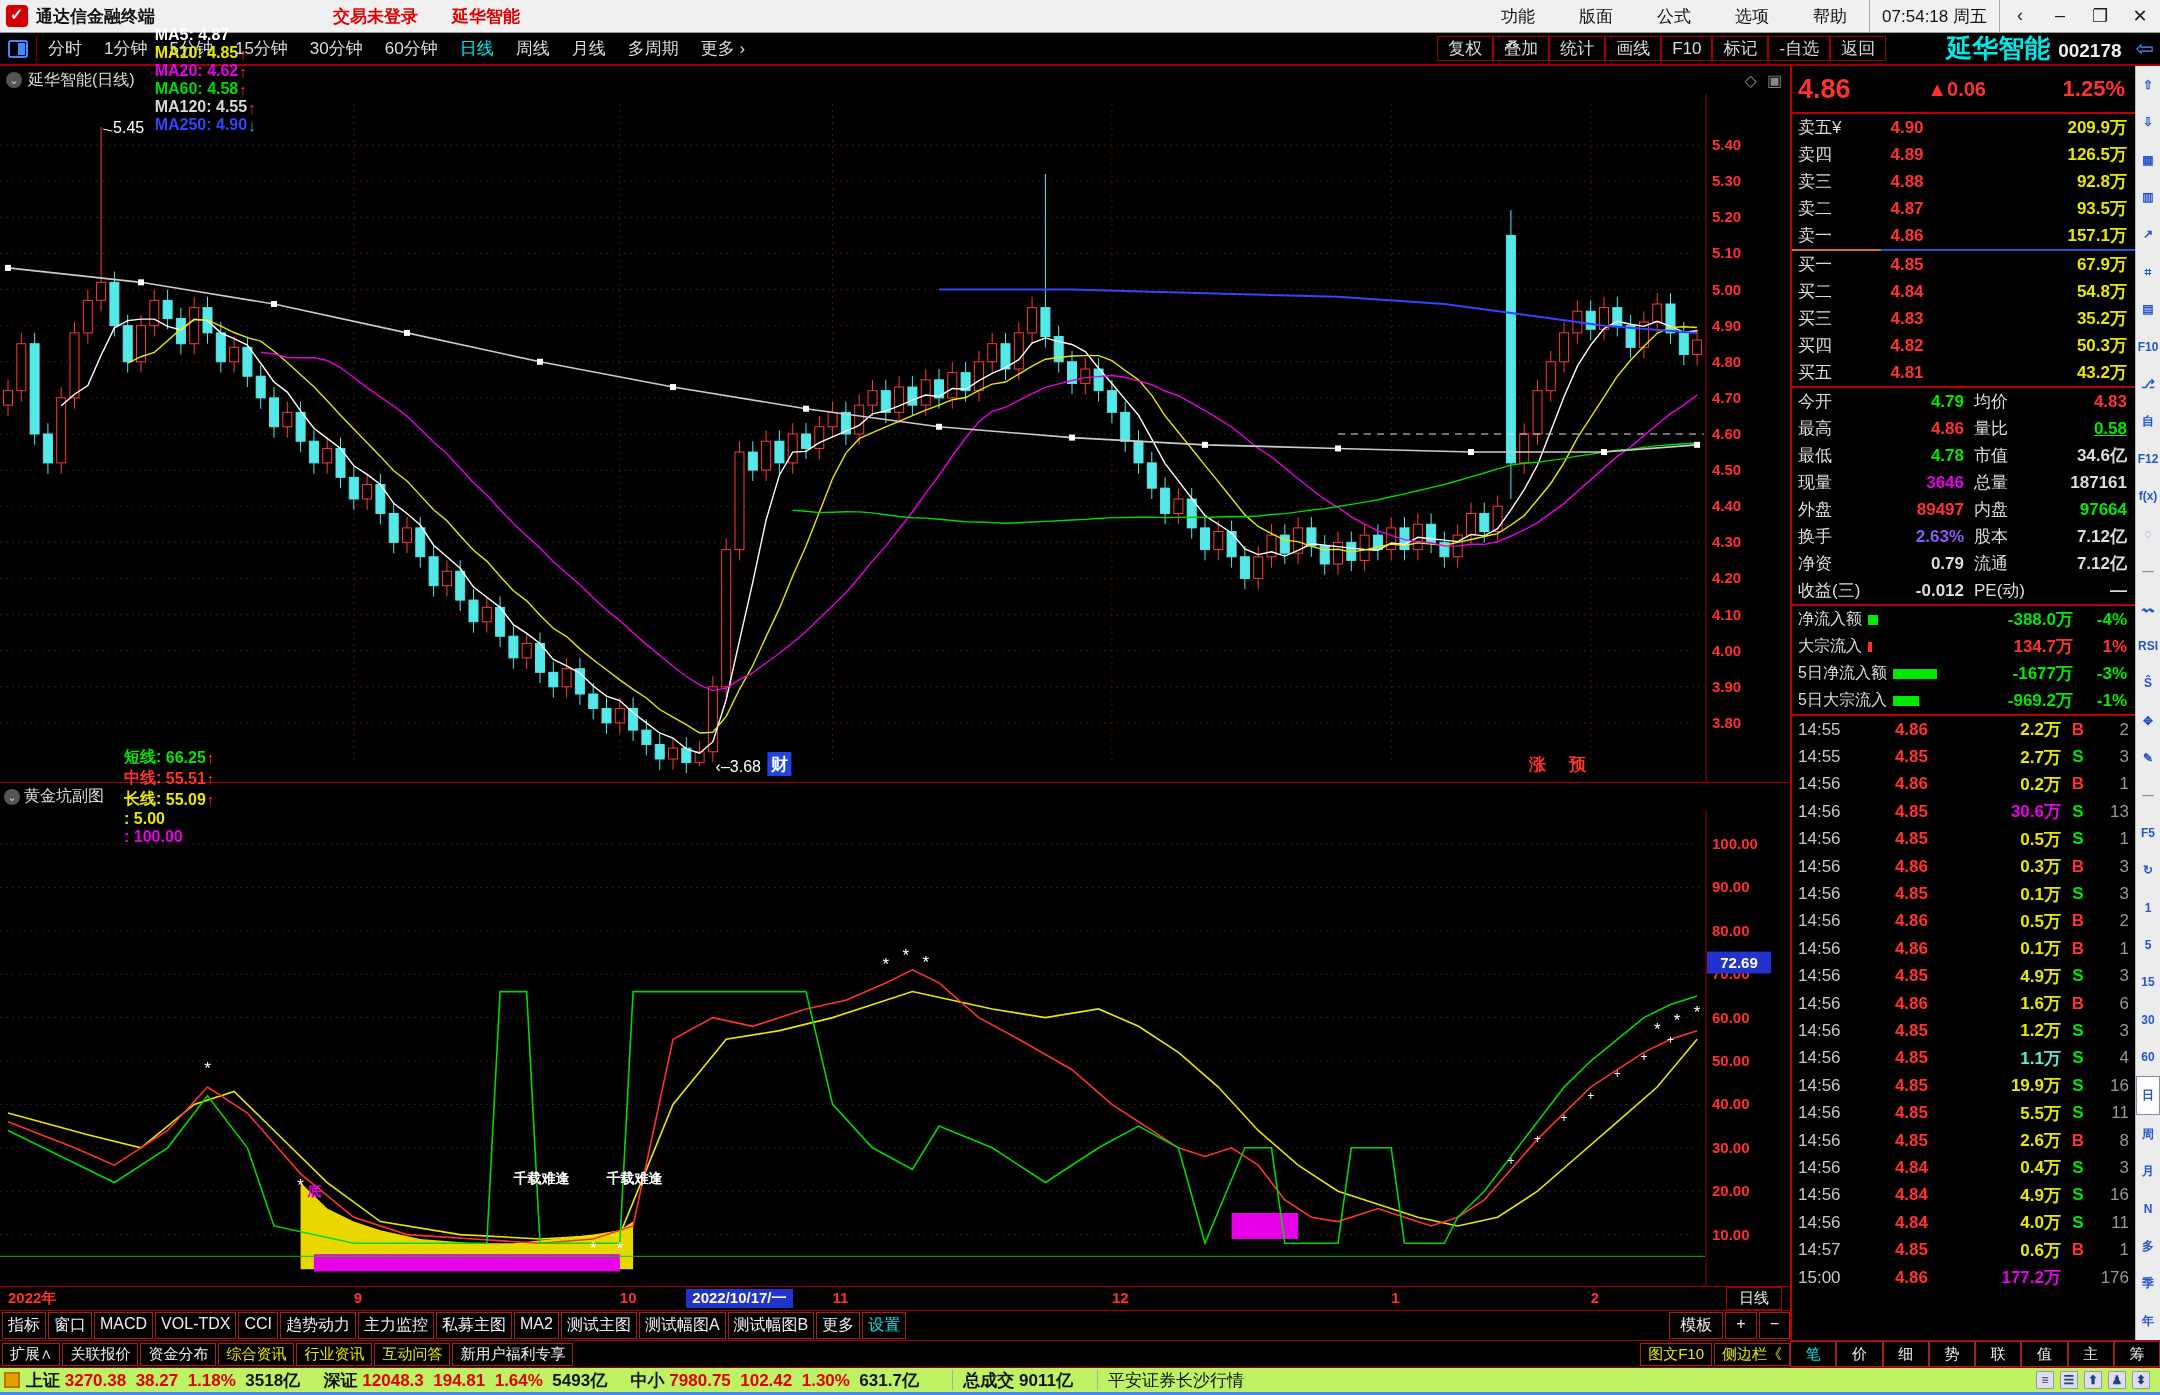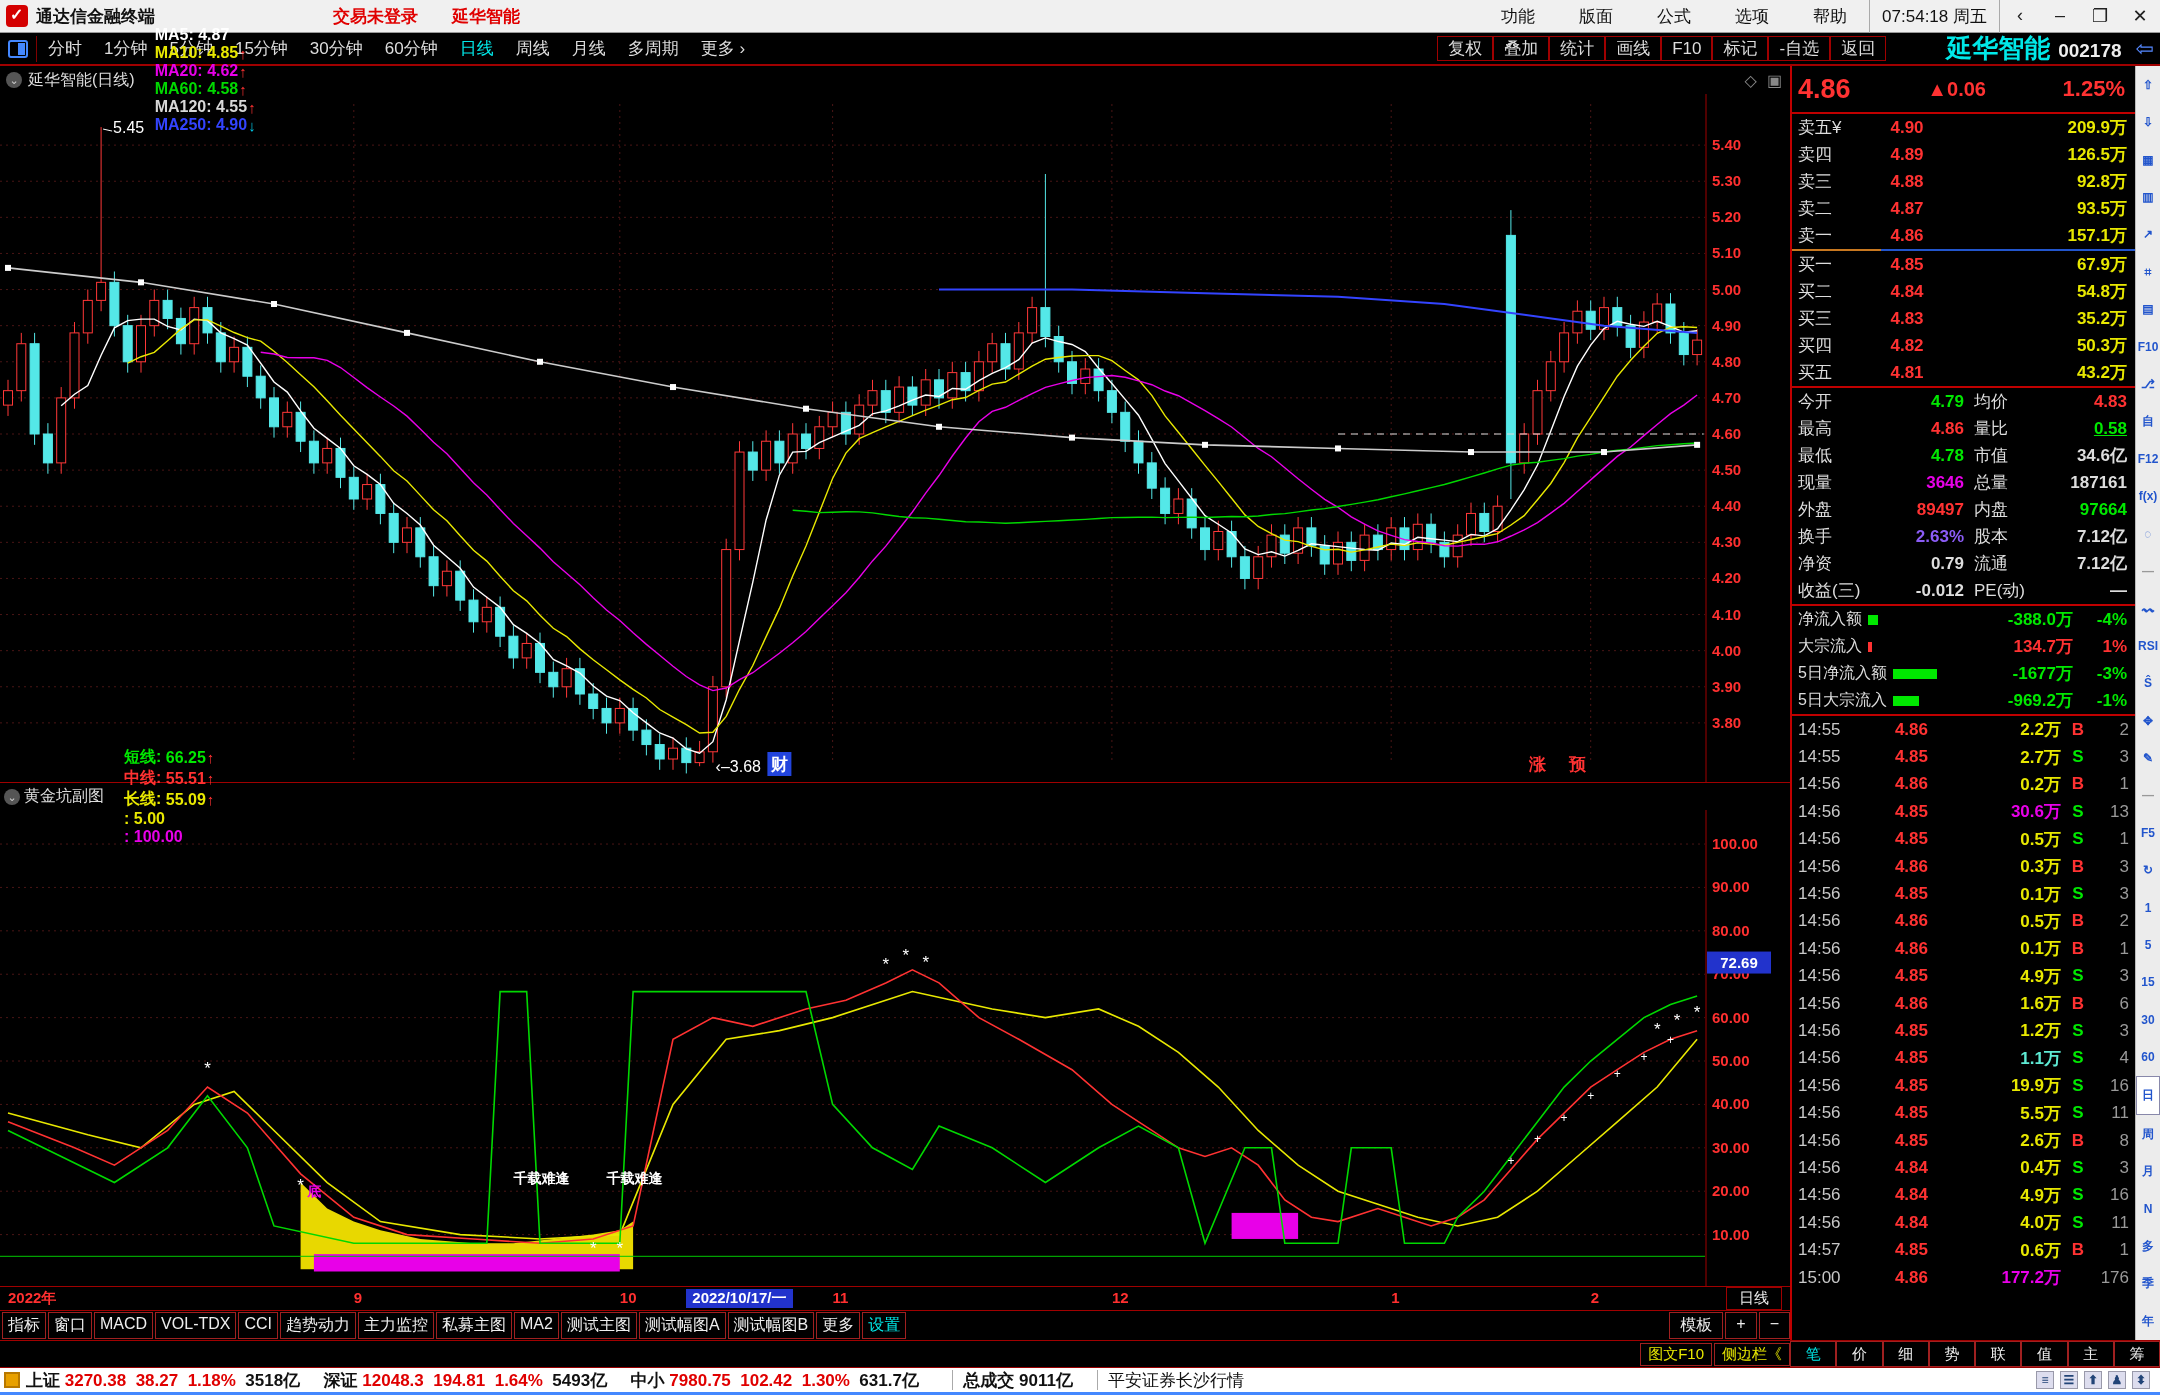--- a/index.html
+++ b/index.html
@@ -106,21 +106,21 @@
 
   
   .right-strip { position:absolute; left:2135px; top:66px; width:25px; height:1274px; background:#ececec;
                  display:flex; flex-direction:column; align-items:center; border-left:1px solid #bbb; }
   .strip-item { color:#2255cc; font-size:12px; font-weight:bold; flex:1; display:flex; align-items:center; justify-content:center;
                 width:100%; white-space:nowrap; }
   .strip-item.sel { background:#fff; border:1px solid #88a; color:#2255cc; }
   .strip-item.sep { color:#999; }
 
   
-  .statusbar { position:absolute; left:0; top:1367px; width:2160px; height:28px; background:#ffffff;
+  .statusbar { position:absolute; left:0; top:1367px; width:2160px; height:28px; background:#bef264;
                border-top:1px solid #900; border-bottom:3px solid #4488ff; display:flex; align-items:center;
                font-size:17px; color:#111; font-weight:bold; }
   .sb-icon { width:16px; height:16px; background:#e8a000; border:2px solid #b87800; margin:0 6px 0 4px; flex:none; }
   .sb-red { color:#e00000; }
   .sb-item { margin-right:14px; white-space:nowrap; }
   .sb-div { width:1px; height:20px; background:#aaa; margin:0 10px; }
   .sb-broker { font-weight:normal; }
   .sb-right { margin-left:auto; display:flex; gap:6px; padding-right:10px; font-size:14px; }
   .sb-mini { width:18px; height:18px; border:1px solid #99a; background:#dde; color:#247; font-size:12px;
              display:flex; align-items:center; justify-content:center; }
@@ -629,20 +629,30 @@
         </span>
       <span class="ind-right">
 
       <span class="ind-cell sm">模板</span>
           <span class="ind-cell sm">+</span>
           <span class="ind-cell sm">−</span>
         </span>
     </div>
 
     <div class="extend-bar">
+      <span style="display:flex">
+
+      <span class="ext-cell">扩展∧</span>
+          <span class="ext-cell">关联报价</span>
+          <span class="ext-cell">资金分布</span>
+          <span class="ext-cell yellow">综合资讯</span>
+          <span class="ext-cell yellow">行业资讯</span>
+          <span class="ext-cell yellow">互动问答</span>
+          <span class="ext-cell">新用户福利专享</span>
+        </span>
       <span class="ext-right">
 
       <span class="ext-cell yellow">图文F10</span>
           <span class="ext-cell yellow">侧边栏《</span>
         </span>
     </div>
   </div>
 
   <div class="tools-strip">
 

